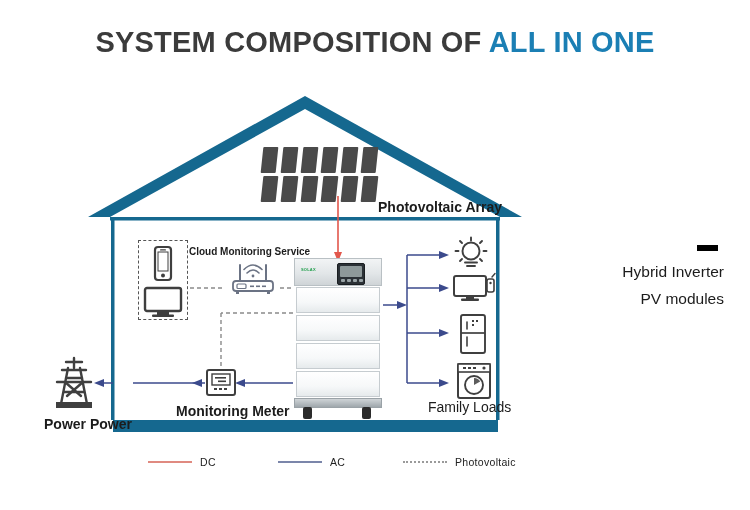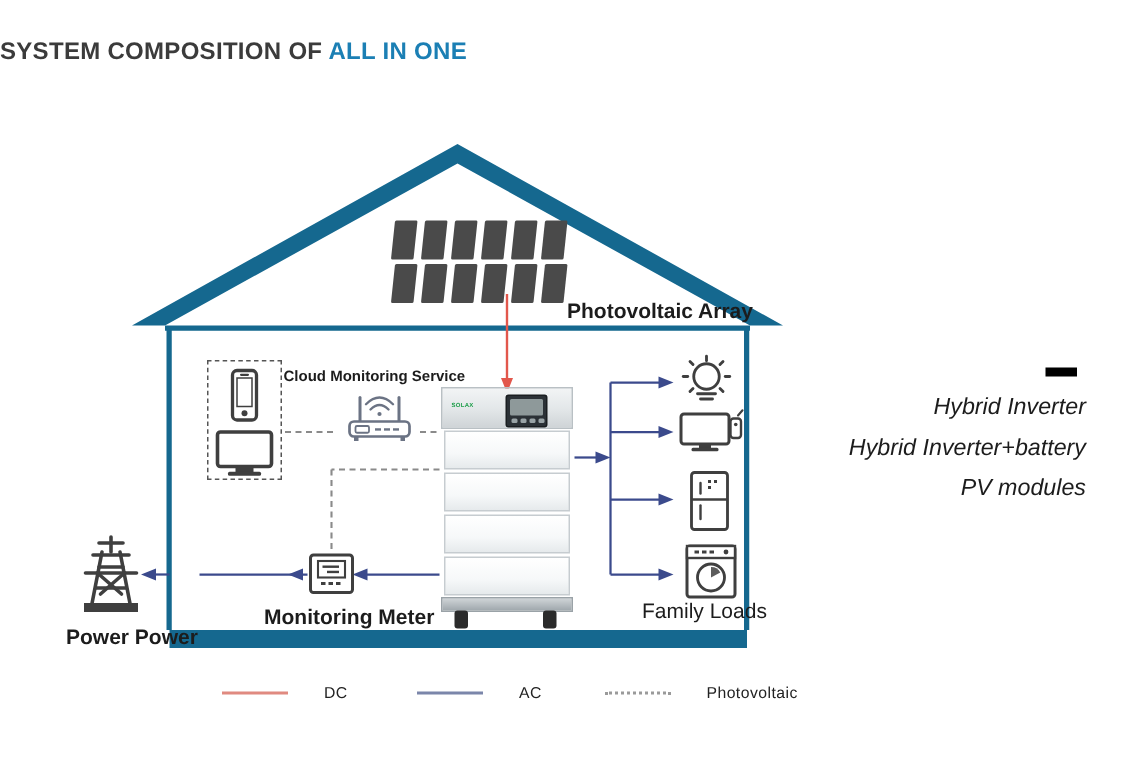--- a/index.html
+++ b/index.html
@@ -5,41 +5,41 @@
   html,body{margin:0;padding:0;}
   body{
     width:750px;height:510px;background:#ffffff;overflow:hidden;
     font-family:"Liberation Sans","DejaVu Sans",sans-serif;
     position:relative;
   }
   #stage{position:absolute;left:0;top:0;width:750px;height:510px;}
 
   
   .title{
-    position:absolute;left:0;top:26px;width:750px;text-align:left;
-    font-size:16px;font-weight:bold;letter-spacing:.2px;
+    position:absolute;left:0;top:26px;width:750px;text-align:center;
+    font-size:29px;font-weight:bold;letter-spacing:.2px;
     color:#3b3b3b;white-space:nowrap;
   }
   .title .accent{color:#1b7fb4;}
 
   
   .rightlist{
     position:absolute;right:26px;top:258px;width:260px;
     text-align:right;
   }
   .rightlist .ritem{
-    font-size:15.5px;color:#1c1c1c;line-height:27px;white-space:nowrap;font-style:italic;
+    font-size:15.5px;color:#1c1c1c;line-height:27px;white-space:nowrap;
   }
   .dashmark{
     position:absolute;left:697px;top:245px;width:21px;height:6px;background:#000;
   }
 
   
   .legend{position:absolute;left:148px;top:452px;width:400px;height:20px;}
-  .lg{position:absolute;top:0;height:20px;display:flex;align-items:center;gap:24px;}
+  .lg{position:absolute;top:0;height:20px;display:flex;align-items:center;gap:8px;}
   .lg .swatch{display:block;width:44px;height:0;border-top:2px solid #000;}
   .lg .lbl{font-size:10.5px;color:#222;letter-spacing:.3px;white-space:nowrap;}
   .lg.dc{left:0;}      .lg.dc .swatch{border-top-color:#e08a80;}
   .lg.ac{left:130px;}  .lg.ac .swatch{border-top-color:#7b86aa;}
   .lg.cm{left:255px;}  .lg.cm .swatch{border-top:2px dotted #9a9a9a;}
 
   
   svg.layer{position:absolute;left:0;top:0;width:750px;height:510px;overflow:visible;}
 
   
@@ -336,17 +336,16 @@
     </div>
     <div class="lg cm">
       <span class="swatch"></span>
       <span class="lbl">Photovoltaic</span>
     </div>
   </div>
 
   <div class="dashmark"></div>
   <div class="rightlist">
     <div class="ritem">Hybrid Inverter</div>
-    <div class="ritem">Hybrid Inverter+battery</div>
     <div class="ritem">PV modules</div>
   </div>
 
 </div>
 
 </body></html>

